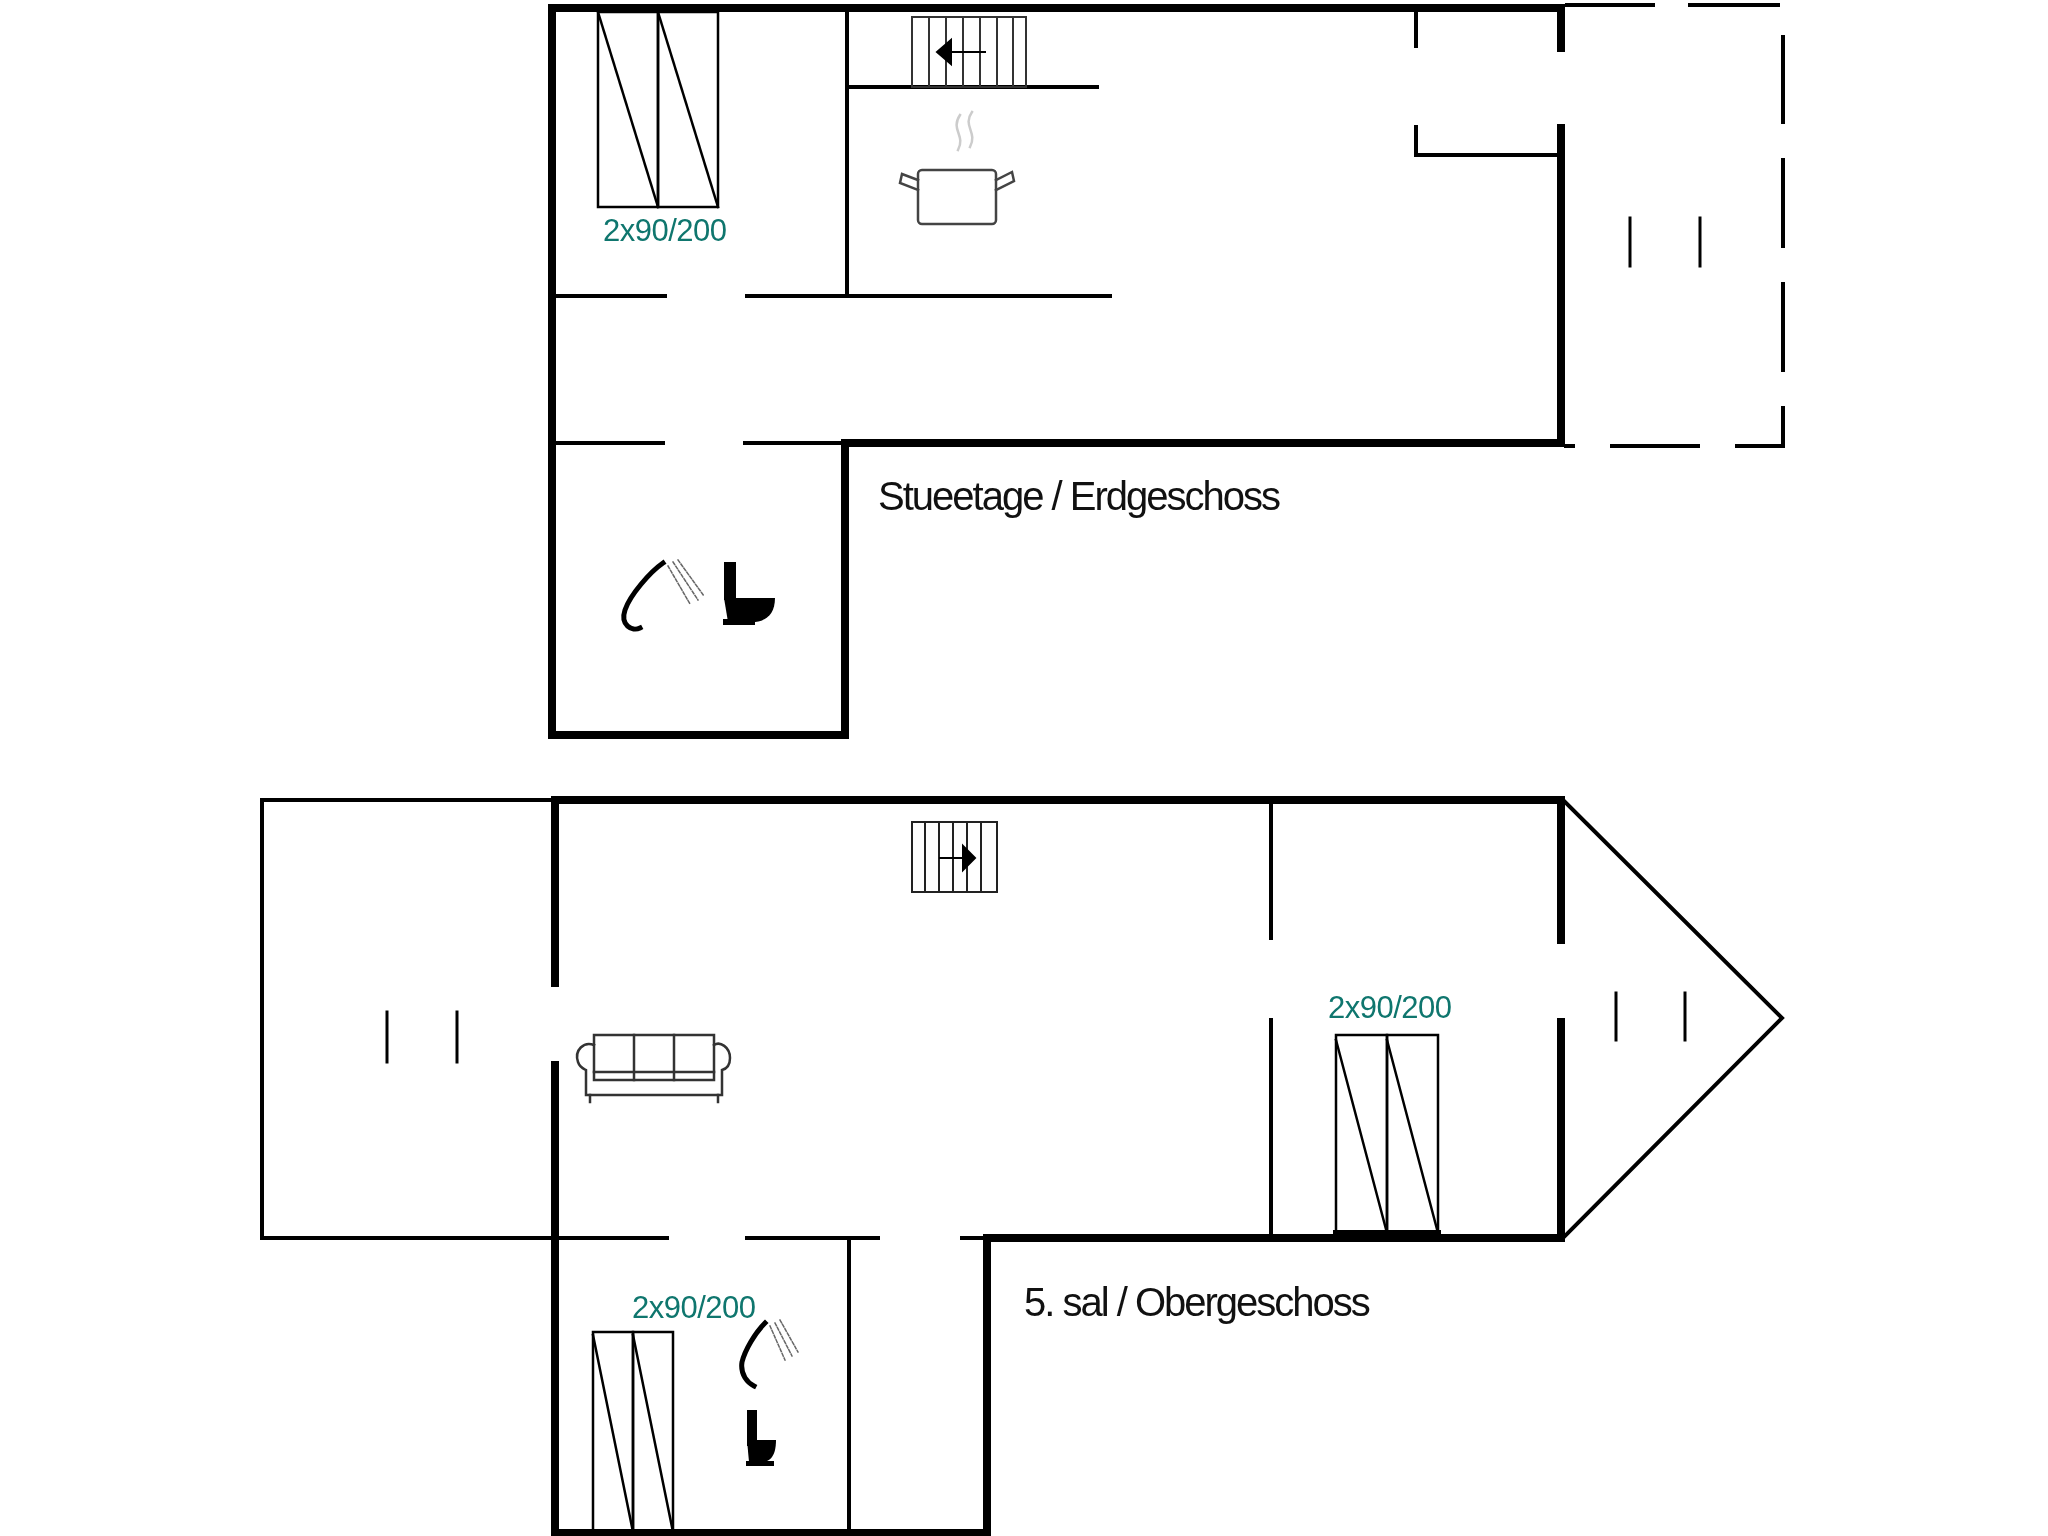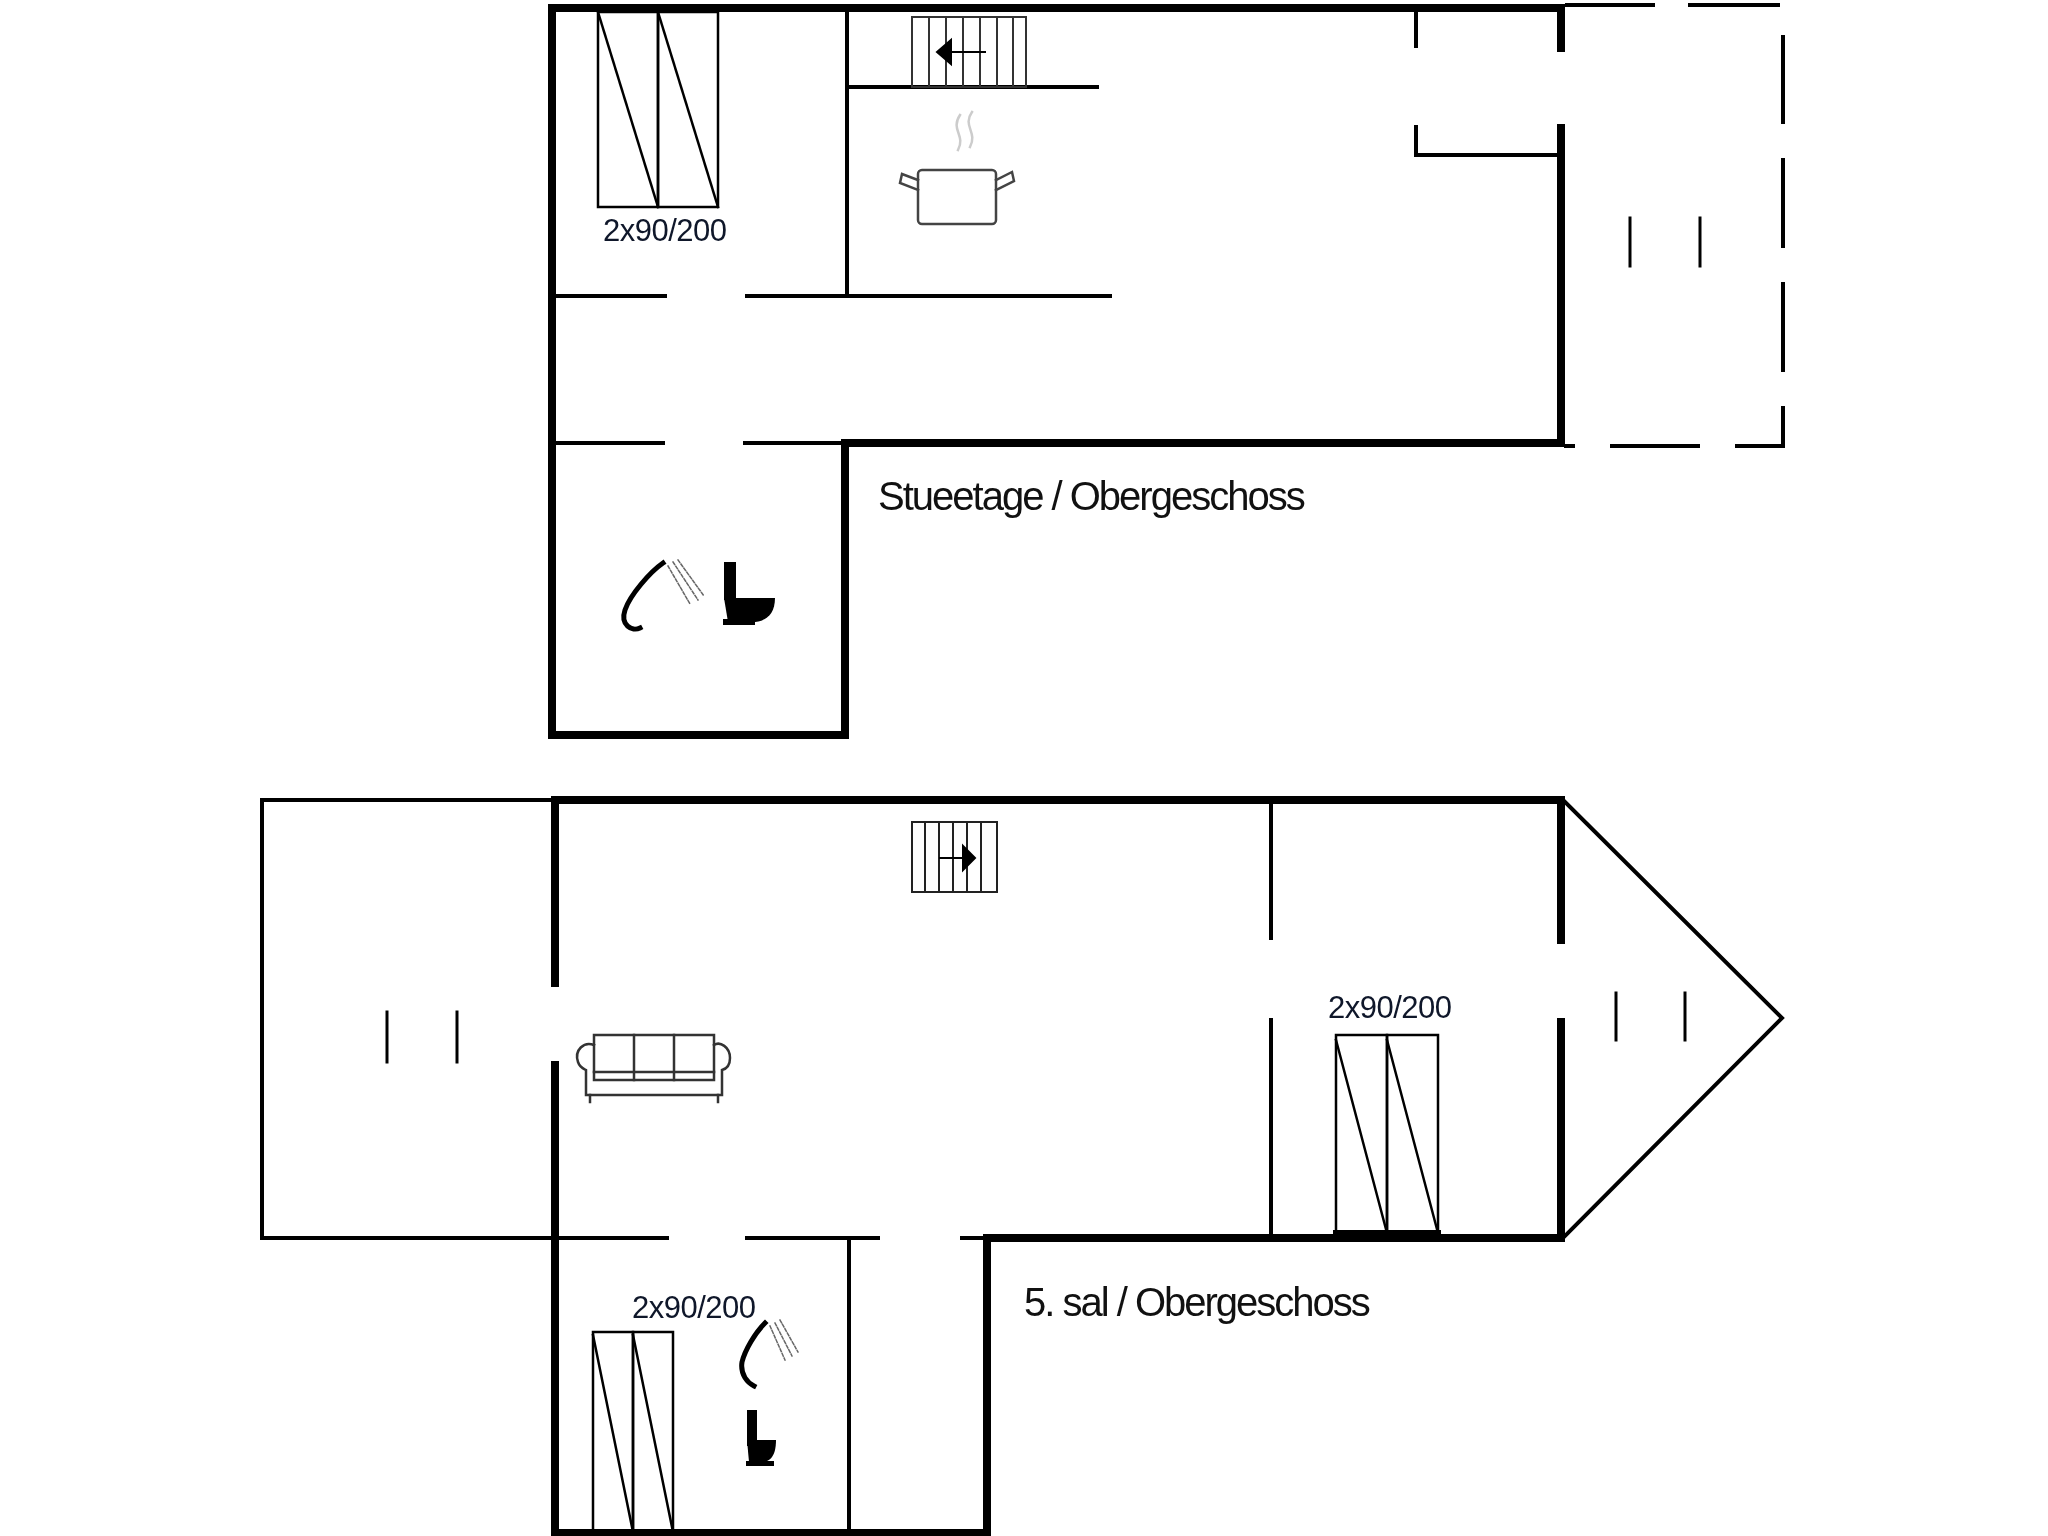--- a/index.html
+++ b/index.html
@@ -1,20 +1,20 @@
 <!DOCTYPE html>
 <html><head>
 <meta charset="utf-8">
 <style>
   html, body { margin: 0; padding: 0; background: #ffffff; }
   body { width: 2048px; height: 1536px; position: relative; overflow: hidden; font-family: "Liberation Sans", sans-serif; }
   svg.plan { position: absolute; left: 0; top: 0; }
   .label { position: absolute; color: #111; white-space: nowrap; font-family: "Liberation Sans", sans-serif; }
   .floor-title { font-size: 40px; letter-spacing: -2px; }
-  .bed-label { font-size: 31px; color: #0f172a; letter-spacing: -0.5px; text-align: center; }
+  .bed-label { font-size: 31px; color: #0f766e; letter-spacing: -0.5px; text-align: center; }
 </style>
 </head>
 <body>
 
 <svg class="plan" width="2048" height="1536" viewBox="0 0 2048 1536">
   <g stroke="#000" fill="none" stroke-linecap="square">
 
     <g>
 
       <line x1="552" y1="8" x2="1561" y2="8" stroke-width="8"></line>
@@ -179,17 +179,17 @@
     </g>
     <g fill="#000" stroke="none">
       <rect x="747" y="1410" width="10" height="36"></rect>
       <path d="M747 1440 L776 1440 C776 1456 770 1462 762 1462 L749 1462 Z"></path>
       <rect x="746" y="1461" width="28" height="5"></rect>
     </g>
   </g>
 </svg>
 
 <div class="label bed-label" style="left:603px; top:213px;">2x90/200</div>
-<div class="label floor-title" style="left:878px; top:474px;">Stueetage / Obergeschoss</div>
+<div class="label floor-title" style="left:878px; top:474px;">Stueetage / Erdgeschoss</div>
 
 <div class="label bed-label" style="left:1328px; top:990px;">2x90/200</div>
 <div class="label bed-label" style="left:632px; top:1290px;">2x90/200</div>
 <div class="label floor-title" style="left:1024px; top:1280px;">5. sal / Obergeschoss</div>
 
 </body></html>

